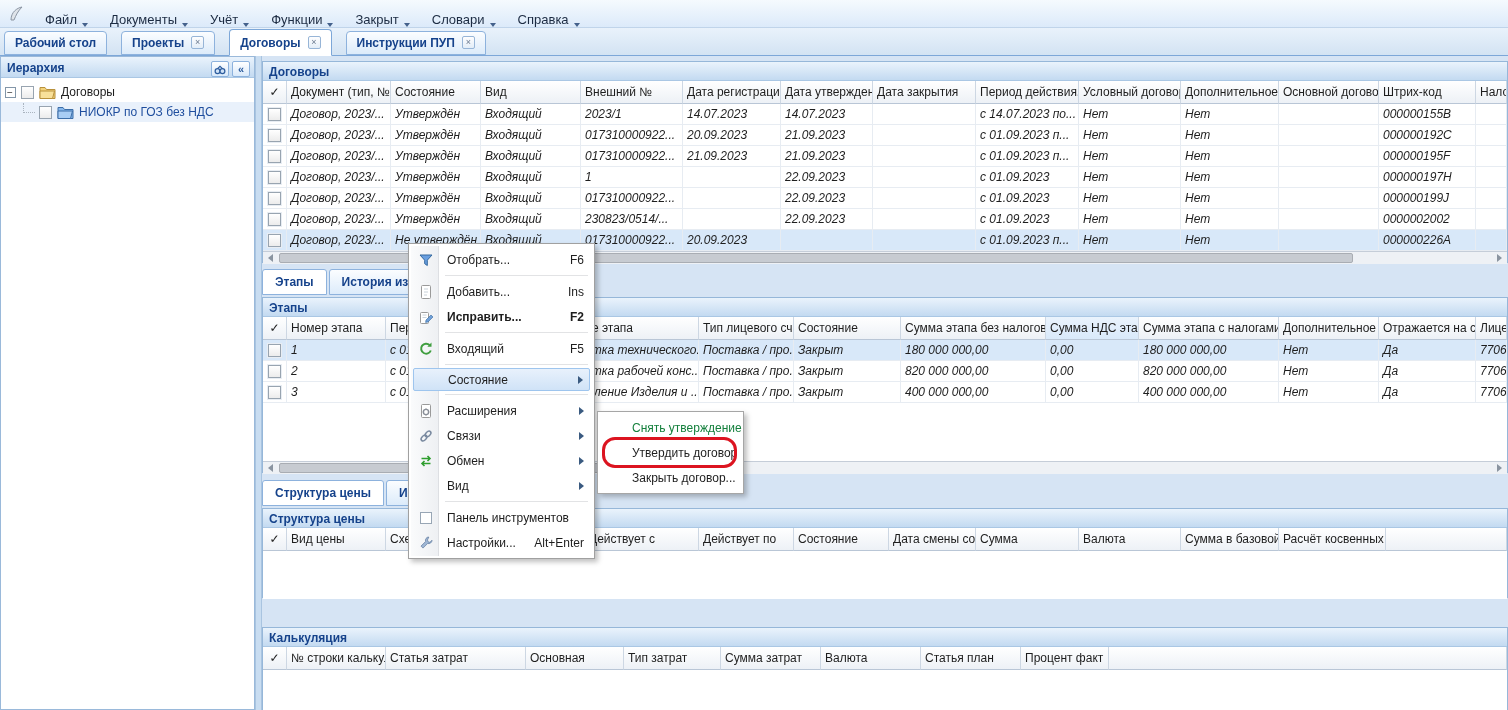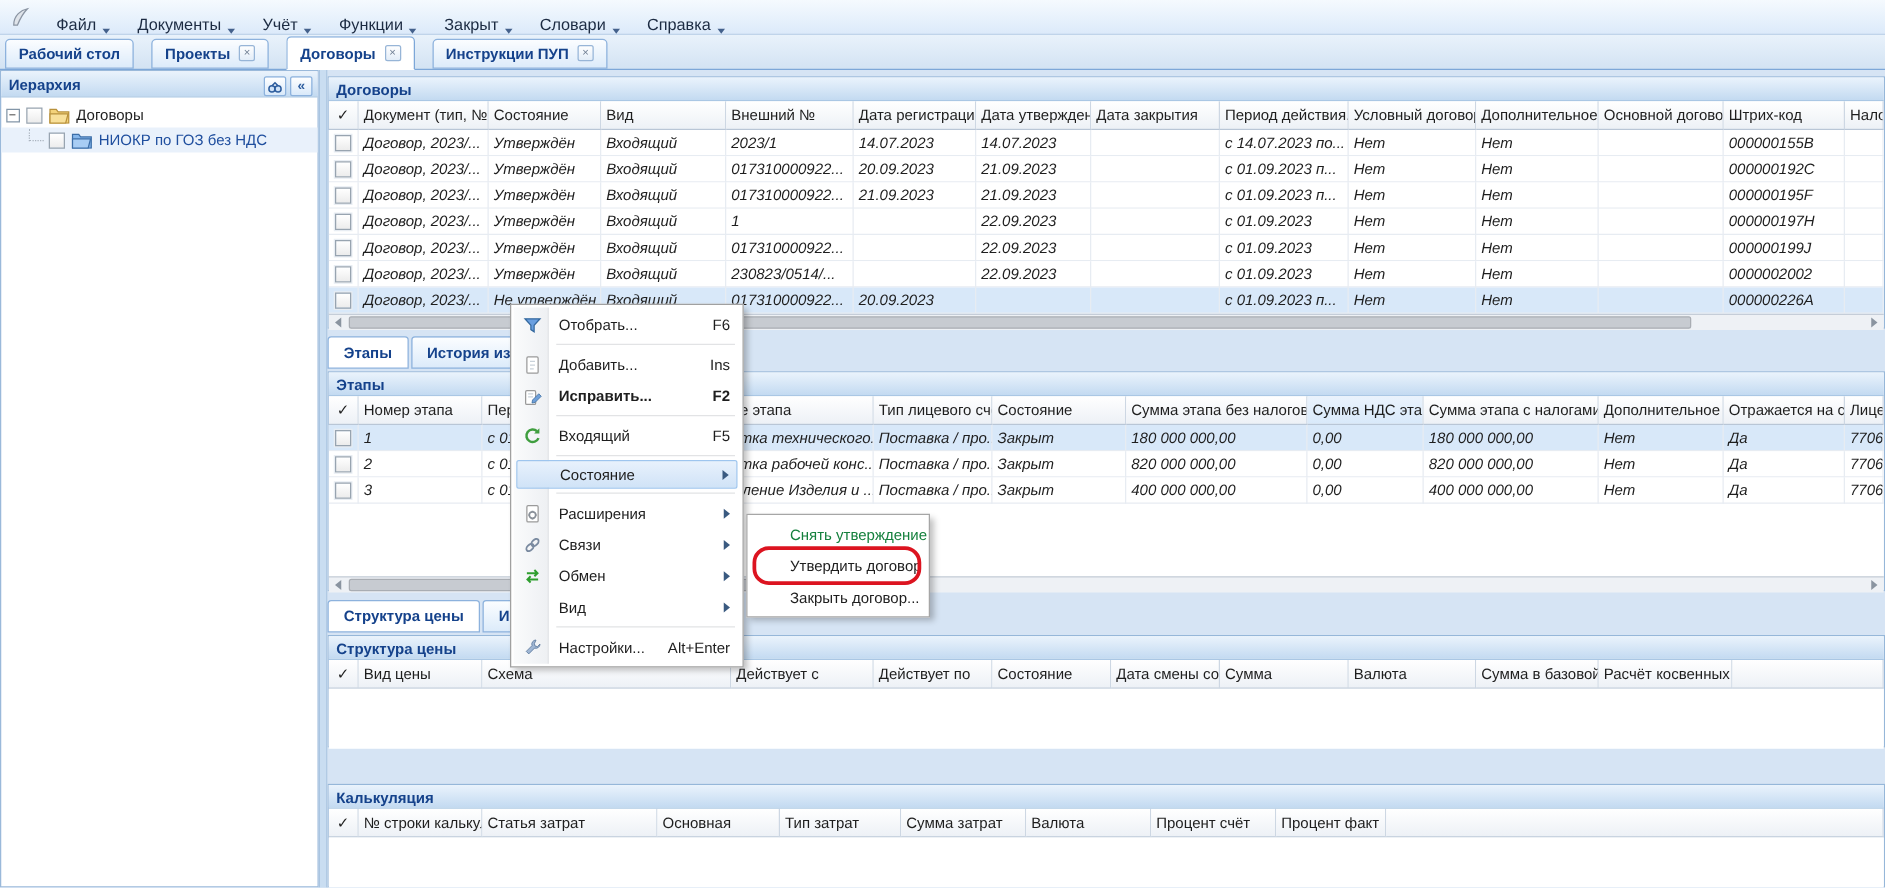--- a/index.html
+++ b/index.html
@@ -519,21 +519,21 @@
       <span>Калькуляция</span>
     </div>
     <div class="ghead">
         <div class="hcell c0">✓</div>
         <div class="hcell c1">№ строки калькул</div>
         <div class="hcell c2">Статья затрат</div>
         <div class="hcell c3">Основная</div>
         <div class="hcell c4">Тип затрат</div>
         <div class="hcell c5">Сумма затрат</div>
         <div class="hcell c6">Валюта</div>
-        <div class="hcell c7">Процент счёт</div>
+        <div class="hcell c7">Статья план</div>
         <div class="hcell c8">Процент факт</div>
         <div class="hcell c9"></div>
       </div>
     <div class="gbody" style="height:41px"></div>
   </div>
 
 </div>
 
 <div class="cmenu">
     <div class="mitem">
@@ -620,20 +620,28 @@
     </div>
     <div class="mitem">
       <span class="micon"></span>
       <span class="mlabel">Вид</span>
       <span class="marrow"></span>
     </div>
     <div class="msep"></div>
     <div class="mitem">
       <span class="micon">
         <svg width="16" height="16" viewBox="0 0 16 16">
+          <rect x="2.5" y="2.5" width="11" height="11" fill="#fff" stroke="#98a6b5"></rect>
+        </svg>
+      </span>
+      <span class="mlabel">Панель инструментов</span>
+    </div>
+    <div class="mitem">
+      <span class="micon">
+        <svg width="16" height="16" viewBox="0 0 16 16">
           <path d="M10.8 2a3.4 3.4 0 0 0-3.2 4.5L3 11.1l2 2 4.6-4.6a3.4 3.4 0 0 0 4.4-3.3l-2.1 2.1-1.9-.5-.5-1.9z" fill="#9fb6d4" stroke="#5e7a9e" stroke-width=".7"></path>
         </svg>
       </span>
       <span class="mlabel">Настройки...</span>
       <span class="mshortcut">Alt+Enter</span>
     </div>
   </div>
 <div class="smenu">
     <div class="mitem dis">
       <span class="micon"></span>

